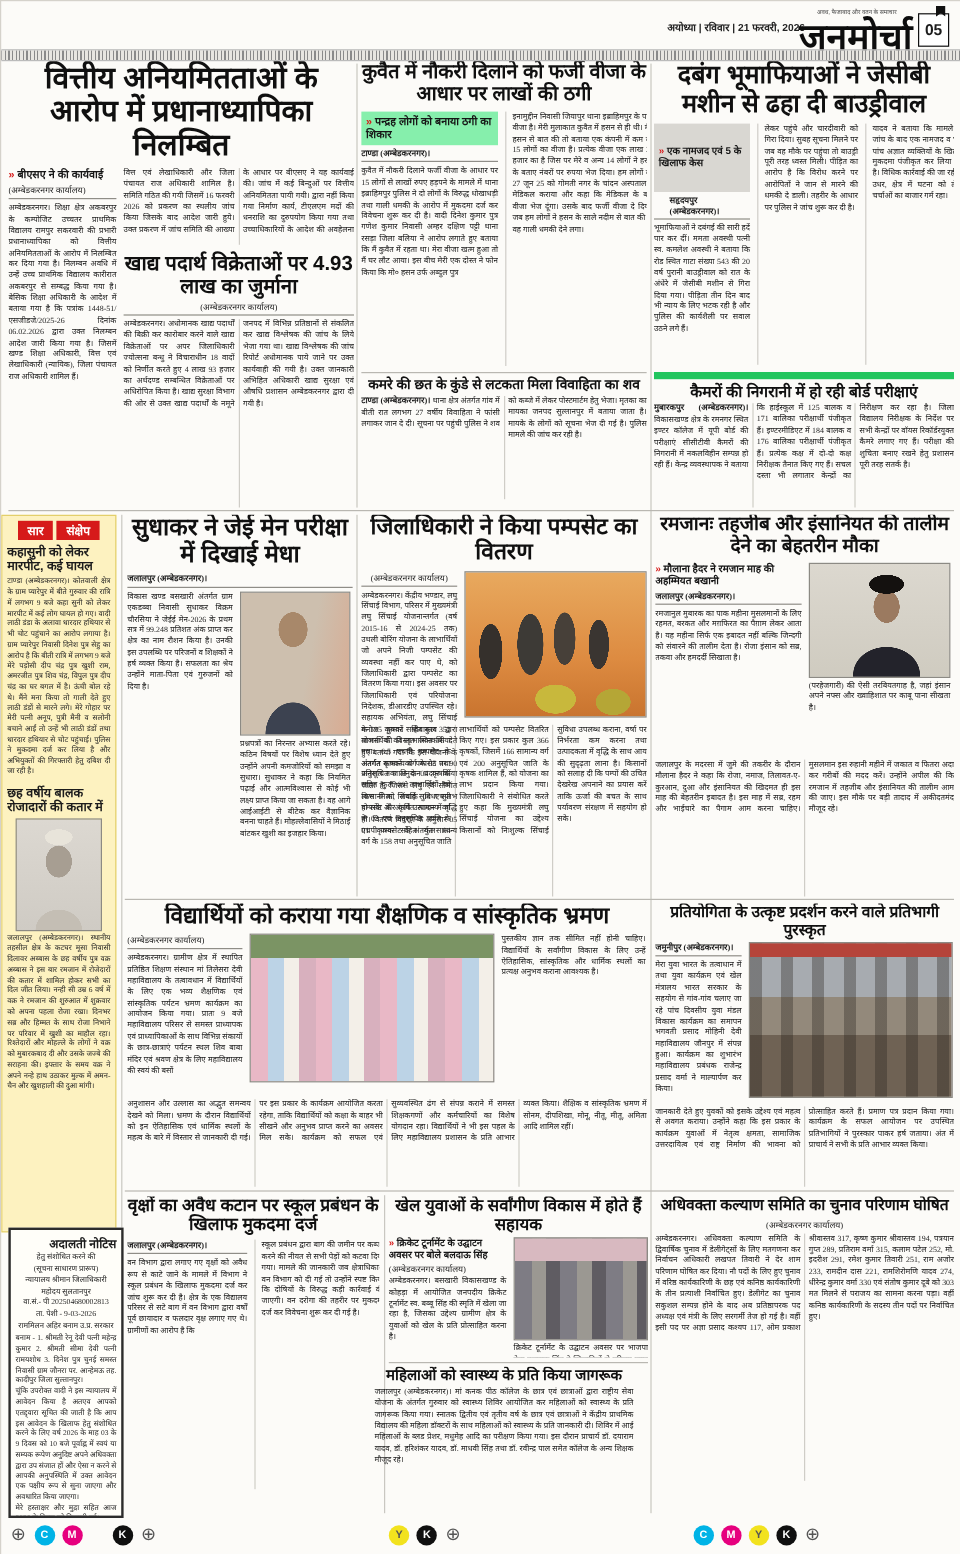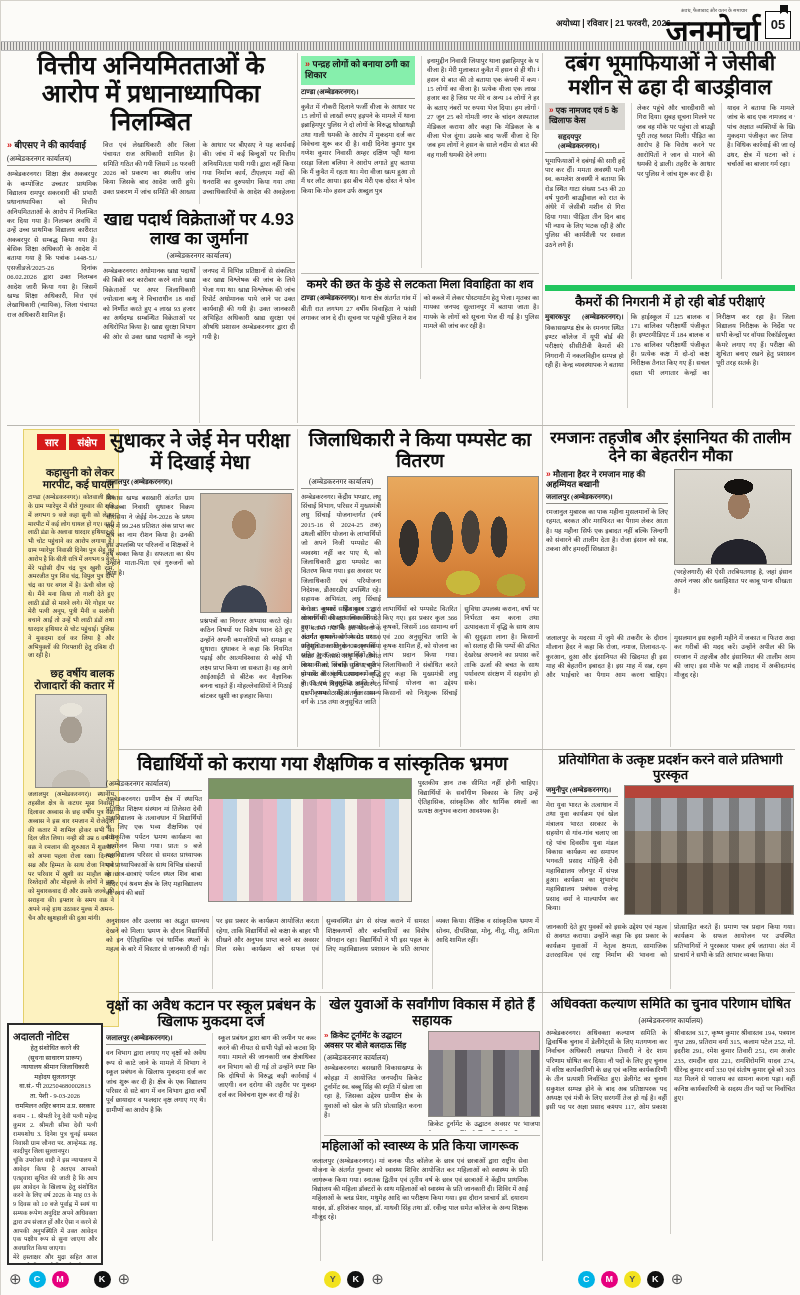--- a/index.html
+++ b/index.html
@@ -73,30 +73,30 @@
      linear-gradient(180deg,#a7abb0 0 35%,#93897b 35% 60%,#6f6254 60%);}
   .ph-cricket{background:
      linear-gradient(180deg,#d8b9c0 0 22%,transparent 22%),
      repeating-linear-gradient(90deg,#7e7c84 0 14px,#9b9892 14px 26px,#5f5c62 26px 38px);}
   
   .saar{background:#fdf2c0;border:1px solid #e3cf6b;padding:4px 4px;}
   .saar-tabs{display:flex;gap:3px;justify-content:center;margin-bottom:3px;}
   .saar-tab{background:#d61a1a;color:#fff;font-family:"Liberation Sans",sans-serif;
             font-weight:bold;font-size:10px;padding:1px 8px;}
   .saar-h{font-family:"Liberation Sans",sans-serif;font-weight:bold;font-size:10.5px;
-          text-align:right;line-height:1.15;margin:16px 0 3px;}
+          text-align:left;line-height:1.15;margin:4px 0 3px;}
   .saar .body{font-size:6.2px;}
   
   .court{border:2px solid #2c2c2c;padding:4px;background:#fffef9;}
-  .court-title{font-family:"Liberation Sans",sans-serif;font-weight:bold;font-size:10px;text-align:left;}
+  .court-title{font-family:"Liberation Sans",sans-serif;font-weight:bold;font-size:10px;text-align:right;}
   .court-line{font-size:6.4px;text-align:center;line-height:1.5;}
   .court .body{font-size:6.2px;}
   
   .kick-yellow{background:#86efac;padding:3px 4px;}
-  .kick-grey{background:#d9d7d2;padding:3px 4px;}
+  .kick-grey{background:#d9d7d2;padding:18px 4px;}
   
   .marks{position:absolute;left:0;top:1264px;width:800px;height:28px;display:flex;align-items:center;}
   .dot{width:17px;height:17px;border-radius:50%;margin:0 3px;display:inline-block;
        color:#fff;font-family:"Liberation Sans",sans-serif;font-weight:bold;font-size:9px;
        text-align:center;line-height:17px;}
   .dot.c{background:#00b3e6;}.dot.m{background:#e6007e;}.dot.y{background:#f2e21e;color:#555;}
   .dot.k{background:#101010;}
   .reg{font-size:15px;color:#555;margin:0 4px;line-height:17px;}
 </style>
 </head>
@@ -137,20 +137,21 @@
         </div>
         <div class="hl" style="font-size:17px;margin:6px 0 2px">खाद्य पदार्थ विक्रेताओं पर 4.93 लाख का जुर्माना</div>
         <div class="by">(अम्बेडकरनगर कार्यालय)</div>
         <div class="rule"></div>
         <div class="body cols2" style="height:158px">अम्बेडकरनगर। अधोमानक खाद्य पदार्थों की बिक्री कर कारोबार करने वाले खाद्य विक्रेताओं पर अपर जिलाधिकारी ज्योत्सना बन्धु ने विचाराधीन 18 वादों को निर्णीत करते हुए 4 लाख 93 हजार का अर्थदण्ड सम्बन्धित विक्रेताओं पर अधिरोपित किया है। खाद्य सुरक्षा विभाग की ओर से उक्त खाद्य पदार्थों के नमूने जनपद में विभिन्न प्रतिष्ठानों से संकलित कर खाद्य विश्लेषक की जांच के लिये भेजा गया था। खाद्य विश्लेषक की जांच रिपोर्ट अधोमानक पाये जाने पर उक्त कार्यवाही की गयी है। उक्त जानकारी अभिहित अधिकारी खाद्य सुरक्षा एवं औषधि प्रशासन अम्बेडकरनगर द्वारा दी गयी है।</div>
       </div>
     </div>
   </div>
 
   <div class="abs" style="left:300px;top:50px;width:238px;height:372px">
+    <div class="hl" style="font-size:16.5px">कुवैत में नौकरी दिलाने को फर्जी वीजा के आधार पर लाखों की ठगी</div>
     <div class="flexrow" style="margin-top:5px">
       <div style="width:114px;flex:none">
         <div class="kick kick-yellow"><span class="chev">»</span> <span>पन्द्रह लोगों को बनाया ठगी का शिकार</span></div>
         <div class="dl" style="margin:2px 0">टाण्डा (अम्बेडकरनगर)।</div>
         <div class="rule"></div>
         <div class="body" style="height:160px">कुवैत में नौकरी दिलाने फर्जी वीजा के आधार पर 15 लोगों से लाखों रुपए हड़पने के मामले में थाना इब्राहिमपुर पुलिस ने दो लोगों के विरुद्ध धोखाधड़ी तथा गाली धमकी के आरोप में मुकदमा दर्ज कर विवेचना शुरू कर दी है। वादी दिनेश कुमार पुत्र गणेश कुमार निवासी अम्हर दक्षिण पट्टी थाना रसड़ा जिला बलिया ने आरोप लगाते हुए बताया कि मैं कुवैत में रहता था। मेरा वीजा खत्म हुआ तो मैं घर लौट आया। इस बीच मेरी एक दोस्त ने फोन किया कि मो० हसन उर्फ अब्दुल पुत्र</div>
       </div>
       <div style="width:118px;flex:none;border-left:1px solid #cfcdc7;padding-left:5px">
         <div class="body" style="height:212px">इनामुद्दीन निवासी जियापुर थाना इब्राहिमपुर के पास वीजा है। मेरी मुलाकात कुवैत में हसन से ही थी। मैंने हसन से बात की तो बताया एक कंपनी में कम का 15 लोगों का वीजा है। प्रत्येक वीजा एक लाख 20 हजार का है जिस पर मेरे व अन्य 14 लोगों ने हसन के बताए नंबरों पर रुपया भेज दिया। हम लोगों को 27 जून 25 को गोमती नगर के चांदन अस्पताल में मेडिकल कराया और कहा कि मेडिकल के बाद वीजा भेज दूंगा। उसके बाद फर्जी वीजा दे दिया। जब हम लोगों ने हसन के साले नदीम से बात की तो वह गाली धमकी देने लगा।</div>
       </div>
@@ -180,21 +181,21 @@
     </div>
     <div class="hl" style="font-size:13px;margin:6px 0 2px;border-top:6px solid #22c55e;padding-top:4px">कैमरों की निगरानी में हो रही बोर्ड परीक्षाएं</div>
     <div class="body cols3" style="height:96px">
       <span class="dl">मुबारकपुर (अम्बेडकरनगर)।</span>
       <span>विकासखण्ड क्षेत्र के रमनगर स्थित इण्टर कॉलेज में यूपी बोर्ड की परीक्षाएं सीसीटीवी कैमरों की निगरानी में नकलविहीन सम्पन्न हो रही हैं। केन्द्र व्यवस्थापक ने बताया कि हाईस्कूल में 125 बालक व 171 बालिका परीक्षार्थी पंजीकृत हैं।</span>
       <span>इण्टरमीडिएट में 184 बालक व 176 बालिका परीक्षार्थी पंजीकृत हैं। प्रत्येक कक्ष में दो-दो कक्ष निरीक्षक तैनात किए गए हैं। सचल दस्ता भी लगातार केन्द्रों का निरीक्षण कर रहा है।</span>
       <span>जिला विद्यालय निरीक्षक के निर्देश पर सभी केन्द्रों पर वॉयस रिकॉर्डरयुक्त कैमरे लगाए गए हैं। परीक्षा की शुचिता बनाए रखने हेतु प्रशासन पूरी तरह सतर्क है।</span>
     </div>
   </div>
 
-  <div class="abs saar" style="left:22px;top:428px;width:86px;height:588px">
+  <div class="abs saar" style="left:0;top:428px;width:86px;height:588px">
     <div class="saar-tabs">
       <span class="saar-tab">सार</span>
       <span class="saar-tab">संक्षेप</span>
     </div>
     <div class="saar-h">कहासुनी को लेकर मारपीट, कई घायल</div>
     <div class="body">टाण्डा (अम्बेडकरनगर)। कोतवाली क्षेत्र के ग्राम प्यारेपुर में बीते गुरुवार की रात्रि में लगभग 9 बजे कहा सुनी को लेकर मारपीट में कई लोग घायल हो गए। वादी लाठी डंडा के अलावा धारदार हथियार से भी चोट पहुंचाने का आरोप लगाया है। ग्राम प्यारेपुर निवासी दिनेश पुत्र सेहु का आरोप है कि बीती रात्रि में लगभग 9 बजे मेरे पड़ोसी दीप चंद्र पुत्र खुशी राम, अमरजीत पुत्र शिव चंद्र, विपुल पुत्र दीप चंद्र का घर बगल में है। ऊंची बोल रहे थे। मैंने मना किया तो गाली देते हुए लाठी डंडों से मारने लगे। मेरे गोहार पर मेरी पत्नी अनूप, पुत्री मैनी व सलोनी बचाने आईं तो उन्हें भी लाठी डंडों तथा धारदार हथियार से चोट पहुंचाई। पुलिस ने मुकदमा दर्ज कर लिया है और अभियुक्तों की गिरफ्तारी हेतु दबिश दी जा रही है।</div>
     <div class="saar-h" style="margin-top:7px">छह वर्षीय बालक रोजादारों की कतार में</div>
     <div class="photo ph-child" style="width:70px;height:92px;margin:2px auto"></div>
     <div class="body">जलालपुर (अम्बेडकरनगर)। स्थानीय तहसील क्षेत्र के कटघर मूसा निवासी दिलावर अब्बास के छह वर्षीय पुत्र वक्र अब्बास ने इस बार रमजान में रोजेदारों की कतार में शामिल होकर सभी का दिल जीत लिया। नन्ही सी उम्र 6 वर्ष में वक्र ने रमजान की शुरुआत में शुक्रवार को अपना पहला रोजा रखा। दिनभर सब्र और हिम्मत के साथ रोजा निभाने पर परिवार में खुशी का माहौल रहा। रिश्तेदारों और मोहल्ले के लोगों ने वक्र को मुबारकबाद दी और उसके जज्बे की सराहना की। इफ्तार के समय वक्र ने अपने नन्हे हाथ उठाकर मुल्क में अमन-चैन और खुशहाली की दुआ मांगी।</div>
   </div>

